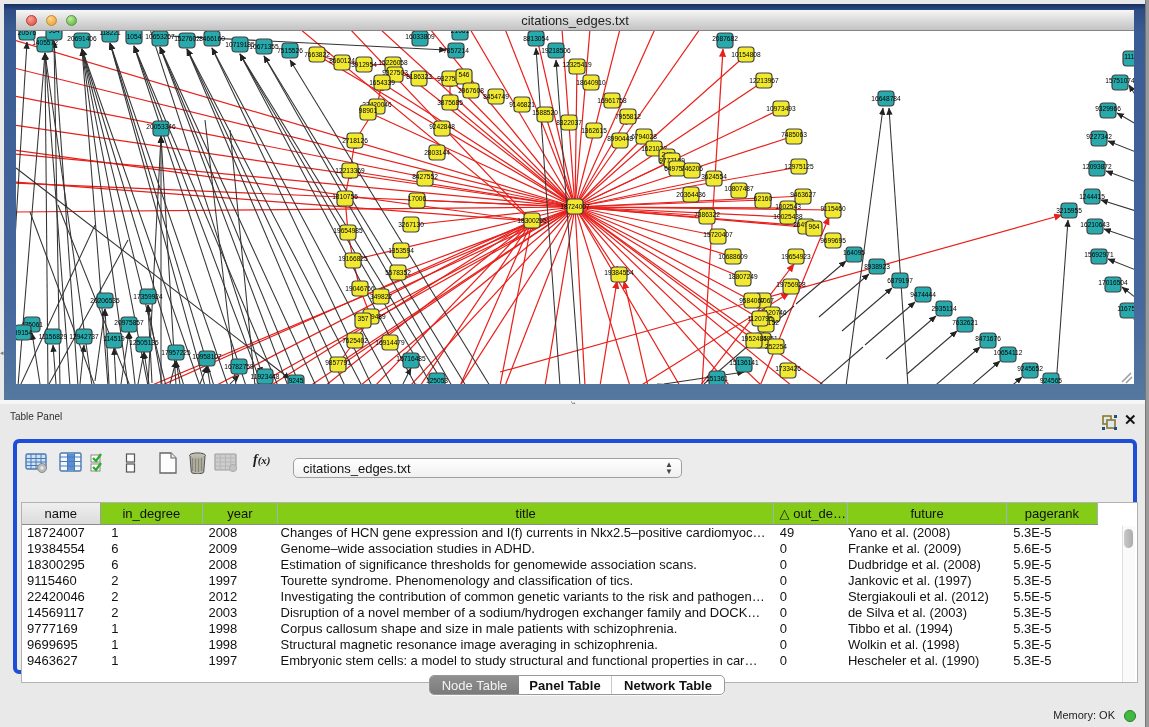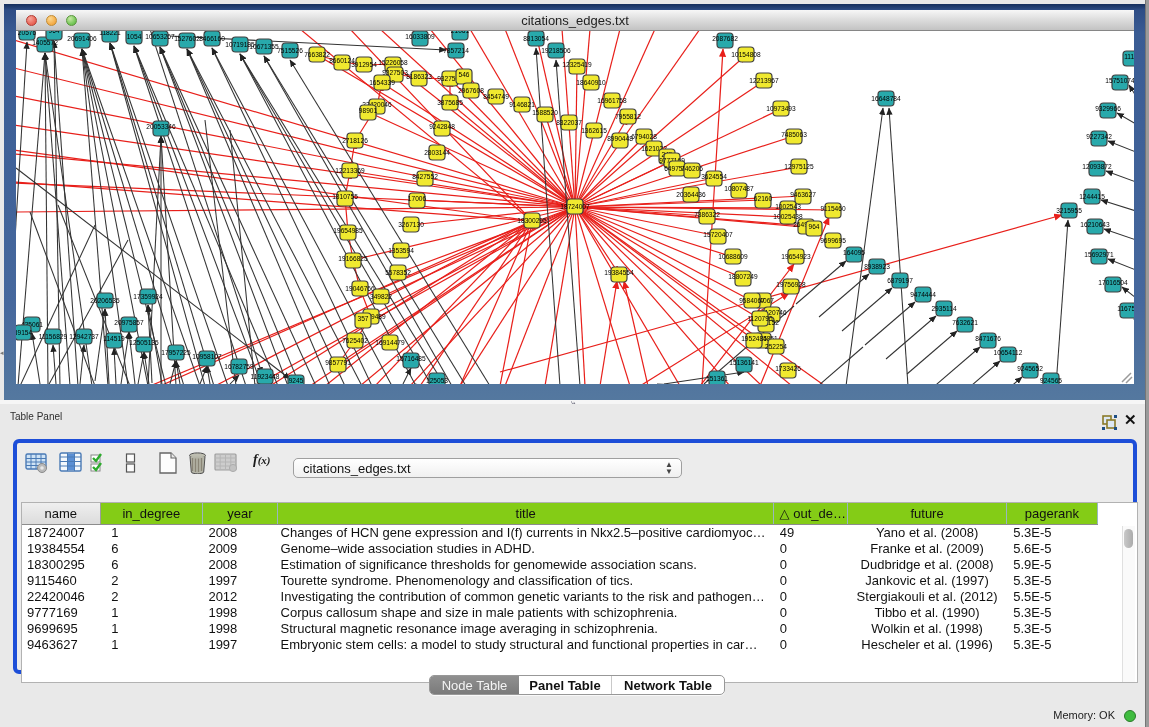--- a/index.html
+++ b/index.html
@@ -22,21 +22,21 @@
 #inner{position:absolute;left:13px;top:35px;width:1124px;height:235px;background:#ececec;border:4px solid #1d4ed8;border-radius:6px}
 .ticon{position:absolute;top:9px}
 #dropdown{position:absolute;left:276px;top:15px;width:389px;height:20px;background:linear-gradient(#ffffff,#f0f0f0);border:1px solid #9f9f9f;border-radius:5px;font-size:13px;color:#111;padding:2px 0 0 9px}
 #ddarr{position:absolute;right:8px;top:2px;font-size:8px;color:#444;line-height:7px;text-align:center}
 #tablewrap{position:absolute;left:4px;top:59px;width:1117px;height:181px;background:#fff;border:1px solid #b2b2b2}
 table{border-collapse:collapse;table-layout:fixed;width:1076px;font-size:13px;color:#111}
 th{height:21px;font-weight:normal;font-size:13px;background:#84cc16;border-right:1px solid #99b6c0;border-bottom:1px solid #8c8c8c;overflow:hidden;white-space:nowrap}
 th.c1{background:linear-gradient(#efefef,#dcdcdc);border-right:1px solid #9c9c9c}
 td{height:16px;overflow:hidden;white-space:nowrap;padding:0 2px 0 4px}
 .c1{width:78px}.c2{width:102px}.c3{width:75px}.c4{width:495px}.c5{width:74px}.c6{width:158px}.c7{width:91px}
-td.c1{padding-left:5px}td.c2{padding-left:11px}td.c3{padding-left:6px}td.c4{padding-left:3px}td.c5{padding-left:6px}td.c6{text-align:center;padding:0}td.c7{padding-left:7px}
+td.c1{padding-left:5px}td.c2{padding-left:11px}td.c3{padding-left:6px}td.c4{padding-left:3px}td.c5{padding-left:6px}td.c6{text-align:left;padding:0}td.c7{padding-left:7px}
 #vscroll{position:absolute;right:2px;top:23px;width:13px;height:156px;background:#fafafa;border-left:1px solid #e0e0e0}
 #vthumb{position:absolute;left:1px;top:3px;width:9px;height:19px;background:linear-gradient(90deg,#c9c9c9,#ababab);border-radius:5px}
 #tabs{position:absolute;left:429px;top:271px;height:20px;border:1px solid #989898;border-radius:5px;background:#fff;display:flex;overflow:hidden;box-shadow:0 1px 0 rgba(255,255,255,.7)}
 .tab{font-size:13px;font-weight:bold;color:#111;padding:2px 0 0 0;height:20px;text-align:center}
 #tab1{background:linear-gradient(#909090,#787878);color:#f4f4f4;width:89px;font-weight:normal}
 .tsep{width:1px;background:#c9c9c9;margin:0}
 #mem{position:absolute;right:30px;top:305px;font-size:11px;color:#222}
 #memdot{position:absolute;right:9px;top:306px;width:12px;height:12px;border-radius:50%;background:#3fbc3f;border:1px solid #2a7a2a}
 </style></head><body>
 <div id="app">
@@ -649,44 +649,53 @@
               <tr>
                 <td class="c1">22420046</td>
                 <td class="c2">2</td>
                 <td class="c3">2012</td>
                 <td class="c4">Investigating the contribution of common genetic variants to the risk and pathogen…</td>
                 <td class="c5">0</td>
                 <td class="c6">Stergiakouli et al. (2012)</td>
                 <td class="c7">5.5E-5</td>
               </tr>
               <tr>
+                <td class="c1">14569117</td>
+                <td class="c2">2</td>
+                <td class="c3">2003</td>
+                <td class="c4">Disruption of a novel member of a sodium/hydrogen exchanger family and DOCK…</td>
+                <td class="c5">0</td>
+                <td class="c6">de Silva et al. (2003)</td>
+                <td class="c7">5.3E-5</td>
+              </tr>
+              <tr>
                 <td class="c1">9777169</td>
                 <td class="c2">1</td>
                 <td class="c3">1998</td>
                 <td class="c4">Corpus callosum shape and size in male patients with schizophrenia.</td>
                 <td class="c5">0</td>
-                <td class="c6">Tibbo et al. (1990)</td>
+                <td class="c6">Tibbo et al. (1994)</td>
                 <td class="c7">5.3E-5</td>
               </tr>
               <tr>
                 <td class="c1">9699695</td>
                 <td class="c2">1</td>
                 <td class="c3">1998</td>
                 <td class="c4">Structural magnetic resonance image averaging in schizophrenia.</td>
                 <td class="c5">0</td>
                 <td class="c6">Wolkin et al. (1998)</td>
                 <td class="c7">5.3E-5</td>
               </tr>
               <tr>
                 <td class="c1">9463627</td>
                 <td class="c2">1</td>
                 <td class="c3">1997</td>
                 <td class="c4">Embryonic stem cells: a model to study structural and functional properties in car…</td>
                 <td class="c5">0</td>
-                <td class="c6">Hescheler et al. (1996)</td>
+                <td class="c6">Hescheler et al. (1990)</td>
                 <td class="c7">5.3E-5</td>
               </tr>
    </tbody>
           </table>
    <div id="vscroll">
             <div id="vthumb"></div>
           </div>
   </div>
  </div>
  <div id="tabs">

